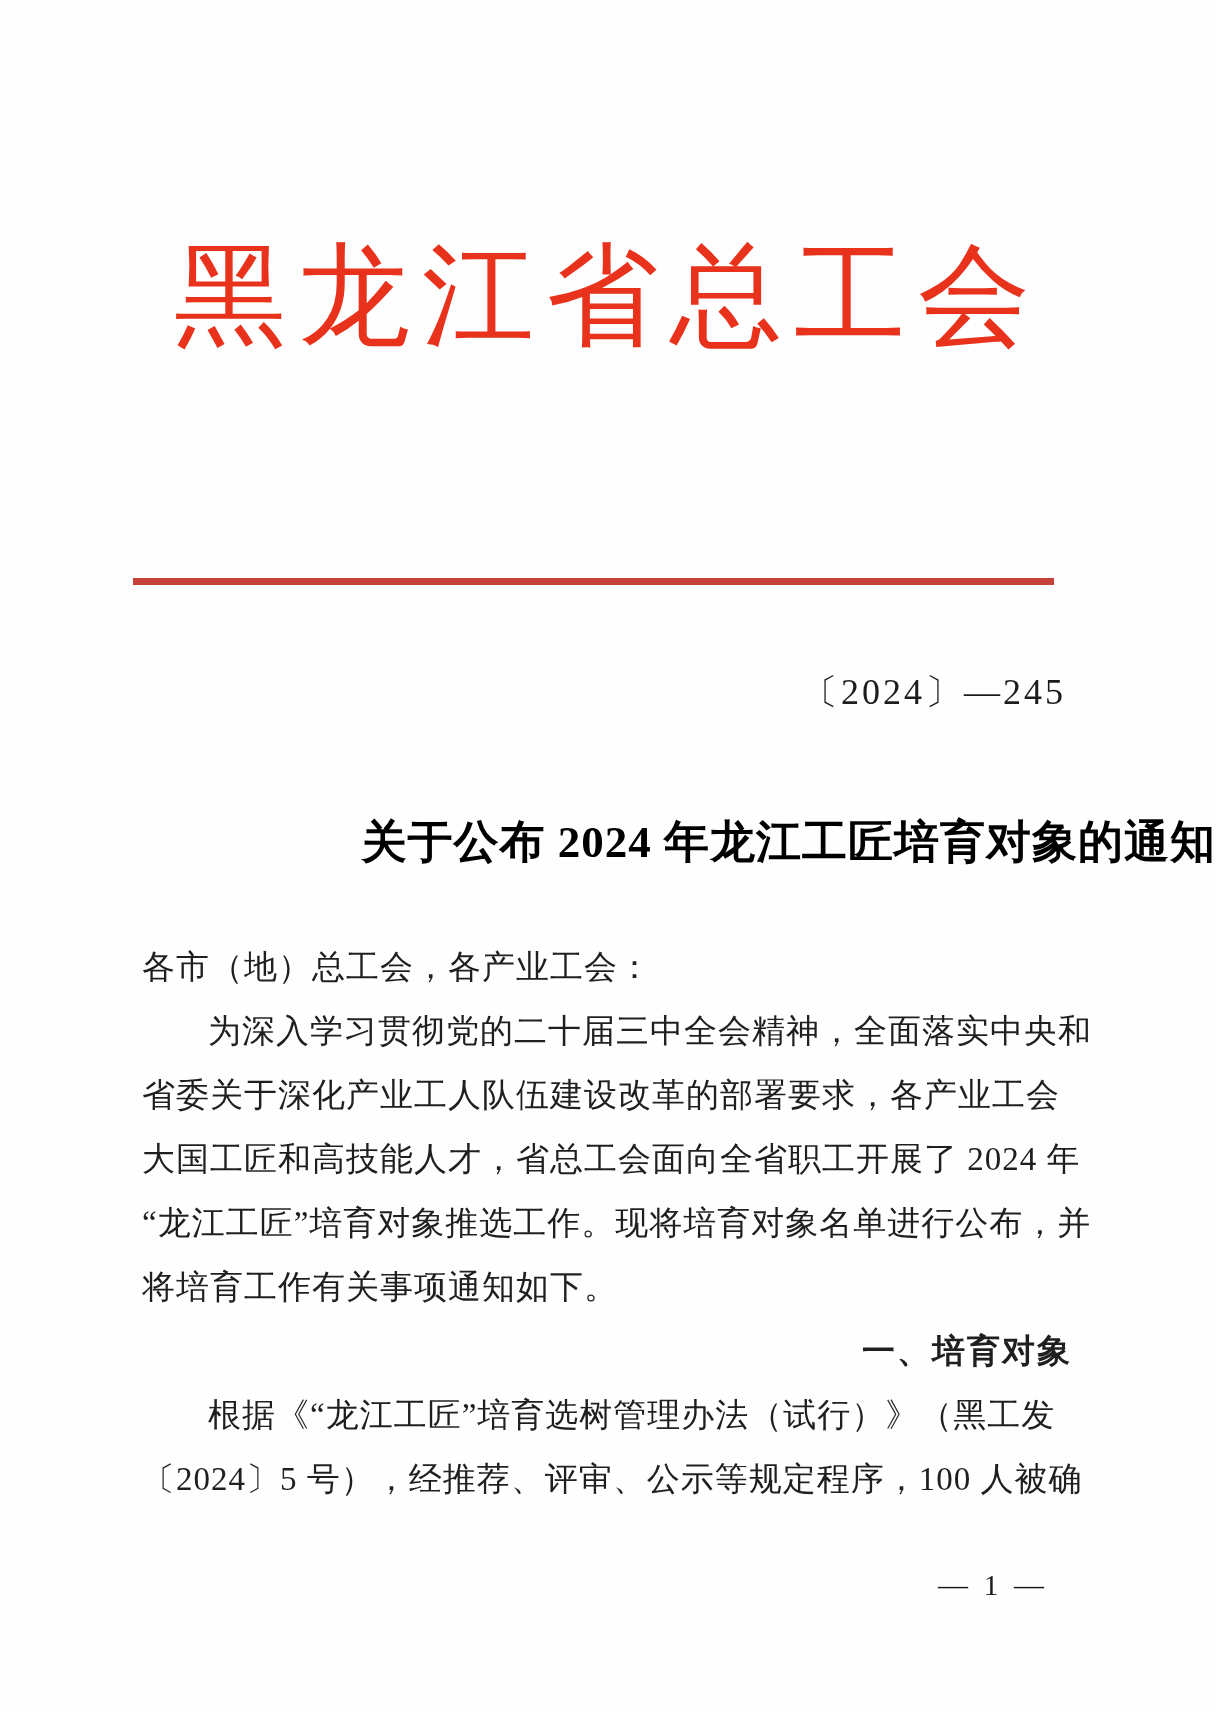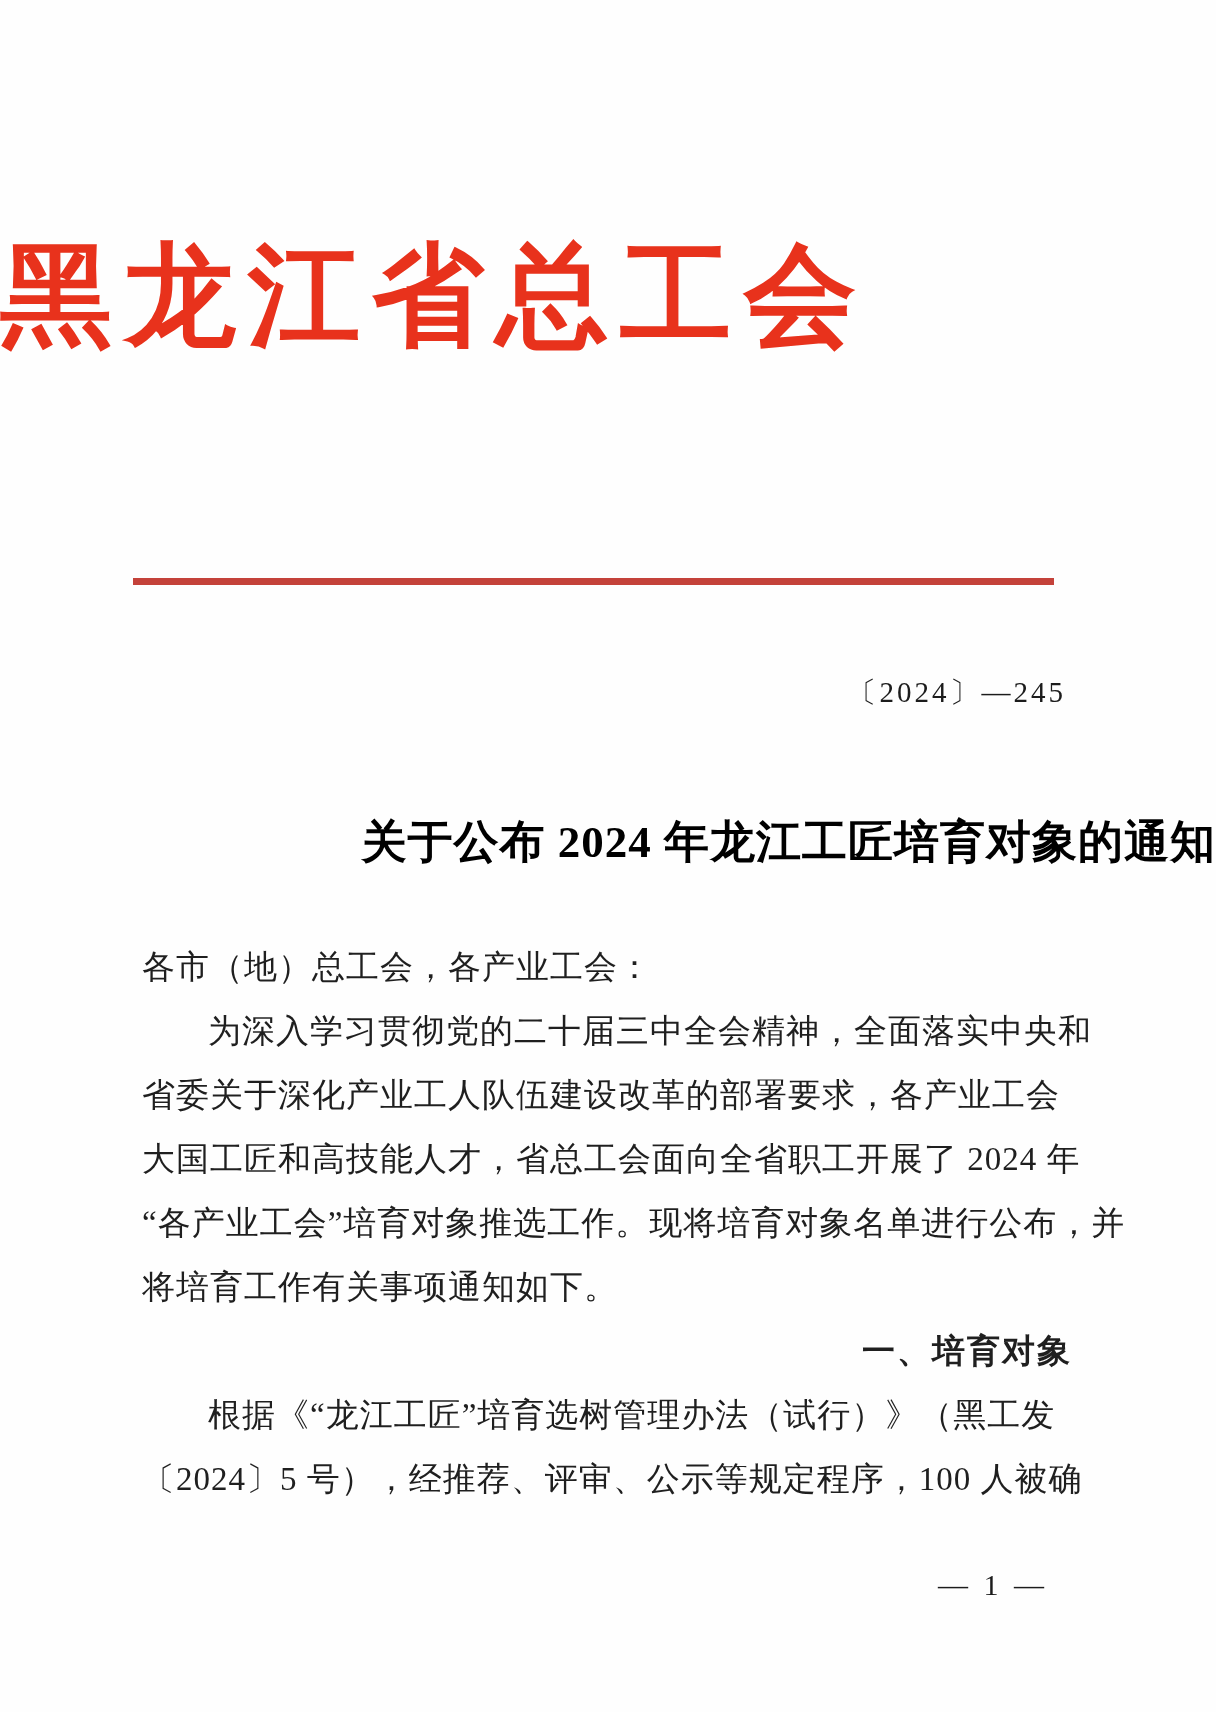--- a/index.html
+++ b/index.html
@@ -13,39 +13,40 @@
     height: 1712px;
     background: #fefefe;
     overflow: hidden;
     font-family: "Liberation Serif", "DejaVu Serif", serif;
   }
   .letterhead {
     position: absolute;
     top: 212px;
     left: 0;
     width: 100%;
+    text-align: center;
     font-size: 112px;
     line-height: 168px;
-    font-weight: bold;
+    font-weight: normal;
     letter-spacing: 12px;
     white-space: nowrap;
     font-family: "Liberation Serif", "DejaVu Serif", serif;
   }
   .red-rule {
     position: absolute;
     top: 578px;
     left: 133px;
     width: 921px;
     height: 7px;
   }
   .doc-number {
     position: absolute;
     top: 668px;
     right: 150px;
-    font-size: 29px;
+    font-size: 36px;
     line-height: 48px;
     color: #1c1c1c;
     letter-spacing: 3px;
     white-space: nowrap;
   }
   .doc-title {
     position: absolute;
     top: 816px;
     left: 0;
     width: 100%;
@@ -103,21 +104,21 @@
 
   <div class="doc-number">〔2024〕—245</div>
 
   <div class="doc-title">关于公布 2024 年龙江工匠培育对象的通知</div>
 
   <div class="doc-body">
       <div class="line plain">各市（地）总工会，各产业工会：</div>
       <div class="line indent">为深入学习贯彻党的二十届三中全会精神，全面落实中央和</div>
       <div class="line plain">省委关于深化产业工人队伍建设改革的部署要求，各产业工会</div>
       <div class="line plain">大国工匠和高技能人才，省总工会面向全省职工开展了 2024 年</div>
-      <div class="line plain">“各产业工会”培育对象推选工作。现将培育对象名单进行公布，并</div>
+      <div class="line plain">“龙江工匠”培育对象推选工作。现将培育对象名单进行公布，并</div>
       <div class="line plain">将培育工作有关事项通知如下。</div>
       <div class="line heading">一、培育对象</div>
       <div class="line indent">根据《“龙江工匠”培育选树管理办法（试行）》（黑工发</div>
       <div class="line plain">〔2024〕5 号），经推荐、评审、公示等规定程序，100 人被确</div>
     </div>
 
   <div class="page-number">— 1 —</div>
 
 </div>
 

